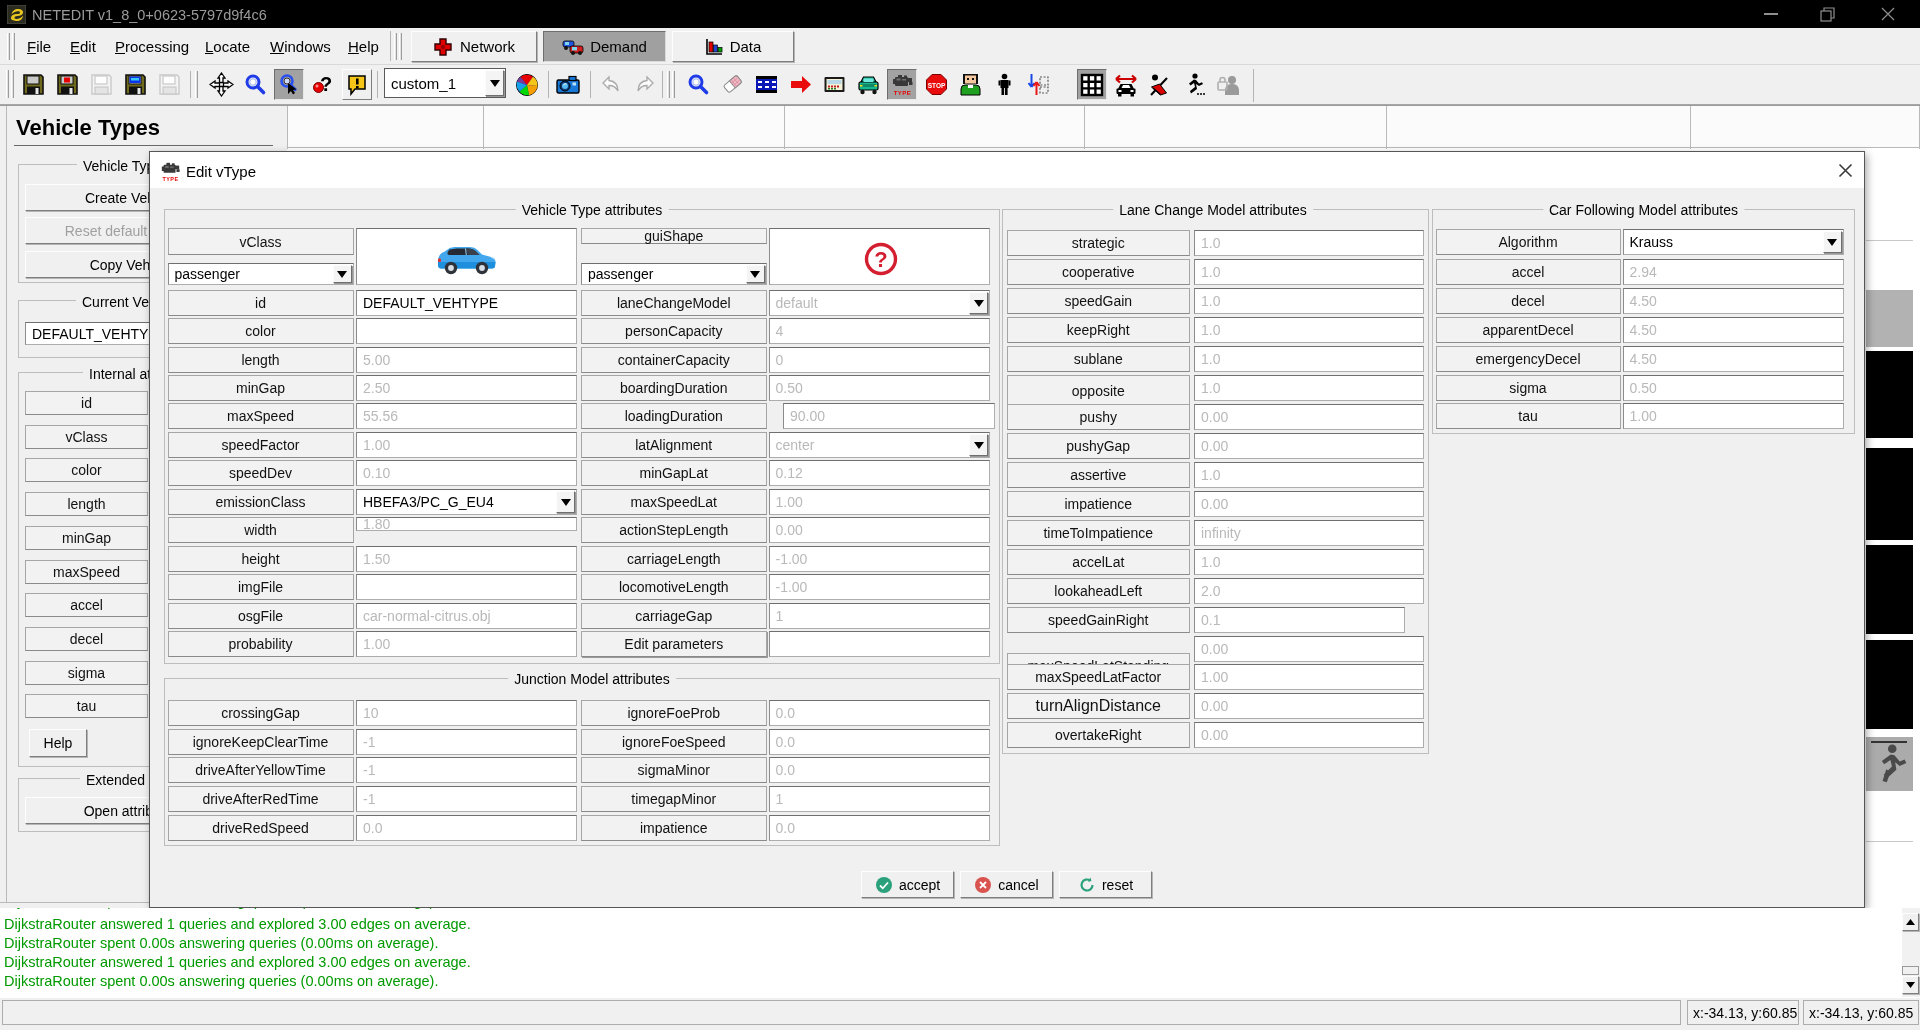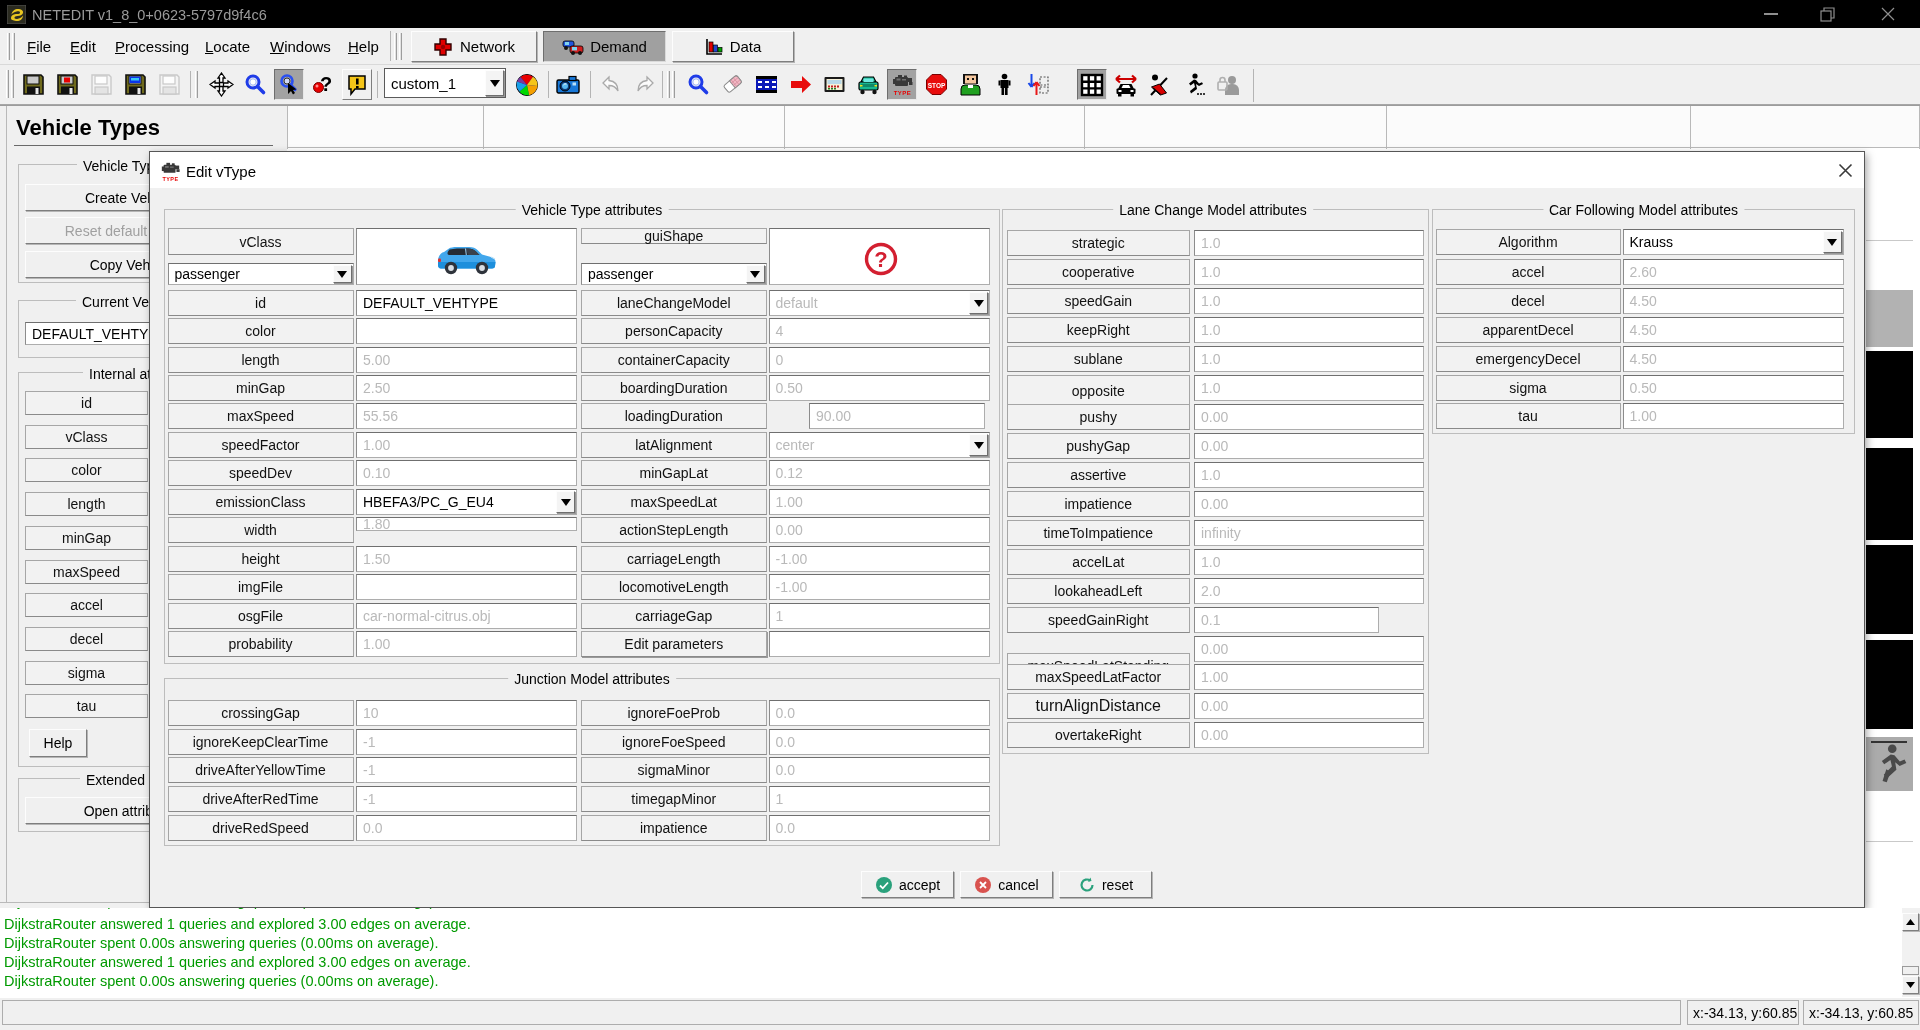--- a/index.html
+++ b/index.html
@@ -475,21 +475,21 @@
 <div class="inp ph" style="left:356.0px;top:346.5px;width:221.0px;height:26.0px;z-index:6">5.00</div>
 <div class="lbl" style="left:581.0px;top:346.5px;width:185.5px;height:26.0px;z-index:6;font-size:14px">containerCapacity</div>
 <div class="inp ph" style="left:768.5px;top:346.5px;width:221.5px;height:26.0px;z-index:6">0</div>
 <div class="lbl" style="left:167.5px;top:375.0px;width:186.0px;height:26.0px;z-index:6;font-size:14px">minGap</div>
 <div class="inp ph" style="left:356.0px;top:375.0px;width:221.0px;height:26.0px;z-index:6">2.50</div>
 <div class="lbl" style="left:581.0px;top:375.0px;width:185.5px;height:26.0px;z-index:6;font-size:14px">boardingDuration</div>
 <div class="inp ph" style="left:768.5px;top:375.0px;width:221.5px;height:26.0px;z-index:6">0.50</div>
 <div class="lbl" style="left:167.5px;top:403.4px;width:186.0px;height:26.0px;z-index:6;font-size:14px">maxSpeed</div>
 <div class="inp ph" style="left:356.0px;top:403.4px;width:221.0px;height:26.0px;z-index:6">55.56</div>
 <div class="lbl" style="left:581.0px;top:403.4px;width:185.5px;height:26.0px;z-index:6;font-size:14px">loadingDuration</div>
-<div class="inp ph" style="left:809px;top:403.4px;width:176px;height:26.0px;z-index:6">90.00</div>
+<div class="inp ph" style="left:783px;top:403.4px;width:212px;height:26.0px;z-index:6">90.00</div>
 <div class="lbl" style="left:167.5px;top:431.9px;width:186.0px;height:26.0px;z-index:6;font-size:14px">speedFactor</div>
 <div class="inp ph" style="left:356.0px;top:431.9px;width:221.0px;height:26.0px;z-index:6">1.00</div>
 <div class="lbl" style="left:581.0px;top:431.9px;width:185.5px;height:26.0px;z-index:6;font-size:14px">latAlignment</div>
 <div class="inp ph" style="left:768.5px;top:431.9px;width:221.5px;height:26.0px;z-index:6">center</div>
 <div class="carr" style="left:969.0px;top:433.9px;width:19px;height:22.0px;z-index:7"></div>
 <div class="lbl" style="left:167.5px;top:460.3px;width:186.0px;height:26.0px;z-index:6;font-size:14px">speedDev</div>
 <div class="inp ph" style="left:356.0px;top:460.3px;width:221.0px;height:26.0px;z-index:6">0.10</div>
 <div class="lbl" style="left:581.0px;top:460.3px;width:185.5px;height:26.0px;z-index:6;font-size:14px">minGapLat</div>
 <div class="inp ph" style="left:768.5px;top:460.3px;width:221.5px;height:26.0px;z-index:6">0.12</div>
 <div class="lbl" style="left:167.5px;top:488.8px;width:186.0px;height:26.0px;z-index:6;font-size:14px">emissionClass</div>
@@ -561,36 +561,36 @@
 <div class="inp ph" style="left:1194.0px;top:461.8px;width:229.5px;height:26.0px;z-index:6">1.0</div>
 <div class="lbl" style="left:1006.5px;top:490.8px;width:183.5px;height:26.0px;z-index:6;font-size:14px">impatience</div>
 <div class="inp ph" style="left:1194.0px;top:490.8px;width:229.5px;height:26.0px;z-index:6">0.00</div>
 <div class="lbl" style="left:1006.5px;top:519.7px;width:183.5px;height:26.0px;z-index:6;font-size:14px">timeToImpatience</div>
 <div class="inp ph" style="left:1194.0px;top:519.7px;width:229.5px;height:26.0px;z-index:6">infinity</div>
 <div class="lbl" style="left:1006.5px;top:548.6px;width:183.5px;height:26.0px;z-index:6;font-size:14px">accelLat</div>
 <div class="inp ph" style="left:1194.0px;top:548.6px;width:229.5px;height:26.0px;z-index:6">1.0</div>
 <div class="lbl" style="left:1006.5px;top:577.6px;width:183.5px;height:26.0px;z-index:6;font-size:14px">lookaheadLeft</div>
 <div class="inp ph" style="left:1194.0px;top:577.6px;width:229.5px;height:26.0px;z-index:6">2.0</div>
 <div class="lbl" style="left:1006.5px;top:606.5px;width:183.5px;height:26.0px;z-index:6;font-size:14px">speedGainRight</div>
-<div class="inp ph" style="left:1194.0px;top:606.5px;width:185px;height:26.0px;z-index:6">0.1</div>
+<div class="inp ph" style="left:1194.0px;top:606.5px;width:211px;height:26.0px;z-index:6">0.1</div>
 <div class="lbl" style="left:1006.5px;top:653px;width:183.5px;height:26.0px;z-index:6;font-size:14px">maxSpeedLatStanding</div>
 <div class="inp ph" style="left:1194.0px;top:635.5px;width:229.5px;height:26.0px;z-index:6">0.00</div>
 <div class="lbl" style="left:1006.5px;top:664.4px;width:183.5px;height:26.0px;z-index:6;font-size:14px">maxSpeedLatFactor</div>
 <div class="inp ph" style="left:1194.0px;top:664.4px;width:229.5px;height:26.0px;z-index:6">1.00</div>
 <div class="lbl" style="left:1006.5px;top:693.3px;width:183.5px;height:26.0px;z-index:6;font-size:16px">turnAlignDistance</div>
 <div class="inp ph" style="left:1194.0px;top:693.3px;width:229.5px;height:26.0px;z-index:6">0.00</div>
 <div class="lbl" style="left:1006.5px;top:722.3px;width:183.5px;height:26.0px;z-index:6;font-size:14px">overtakeRight</div>
 <div class="inp ph" style="left:1194.0px;top:722.3px;width:229.5px;height:26.0px;z-index:6">0.00</div>
 <div class="grp" style="left:1432.0px;top:209.0px;width:423.0px;height:225.0px;z-index:6"></div>
 <div class="glab" style="left:1643.5px;top:202.0px;z-index:6;transform:translateX(-50%)">Car Following Model attributes</div>
 <div class="lbl" style="left:1435.5px;top:229.0px;width:185.0px;height:26.0px;z-index:6;font-size:14px">Algorithm</div>
 <div class="inp" style="left:1622.5px;top:229.0px;width:221.0px;height:26.0px;z-index:6">Krauss</div>
 <div class="carr" style="left:1822.5px;top:231.0px;width:19px;height:22.0px;z-index:7"></div>
 <div class="lbl" style="left:1435.5px;top:258.7px;width:185.0px;height:26.0px;z-index:6;font-size:14px">accel</div>
-<div class="inp ph" style="left:1622.5px;top:258.7px;width:221.0px;height:26.0px;z-index:6">2.60</div>
+<div class="inp ph" style="left:1622.5px;top:258.7px;width:221.0px;height:26.0px;z-index:6">2.94</div>
 <div class="lbl" style="left:1435.5px;top:287.6px;width:185.0px;height:26.0px;z-index:6;font-size:14px">decel</div>
 <div class="inp ph" style="left:1622.5px;top:287.6px;width:221.0px;height:26.0px;z-index:6">4.50</div>
 <div class="lbl" style="left:1435.5px;top:316.6px;width:185.0px;height:26.0px;z-index:6;font-size:14px">apparentDecel</div>
 <div class="inp ph" style="left:1622.5px;top:316.6px;width:221.0px;height:26.0px;z-index:6">4.50</div>
 <div class="lbl" style="left:1435.5px;top:345.5px;width:185.0px;height:26.0px;z-index:6;font-size:14px">emergencyDecel</div>
 <div class="inp ph" style="left:1622.5px;top:345.5px;width:221.0px;height:26.0px;z-index:6">4.50</div>
 <div class="lbl" style="left:1435.5px;top:374.5px;width:185.0px;height:26.0px;z-index:6;font-size:14px">sigma</div>
 <div class="inp ph" style="left:1622.5px;top:374.5px;width:221.0px;height:26.0px;z-index:6">0.50</div>
 <div class="lbl" style="left:1435.5px;top:403.4px;width:185.0px;height:26.0px;z-index:6;font-size:14px">tau</div>
 <div class="inp ph" style="left:1622.5px;top:403.4px;width:221.0px;height:26.0px;z-index:6">1.00</div>

